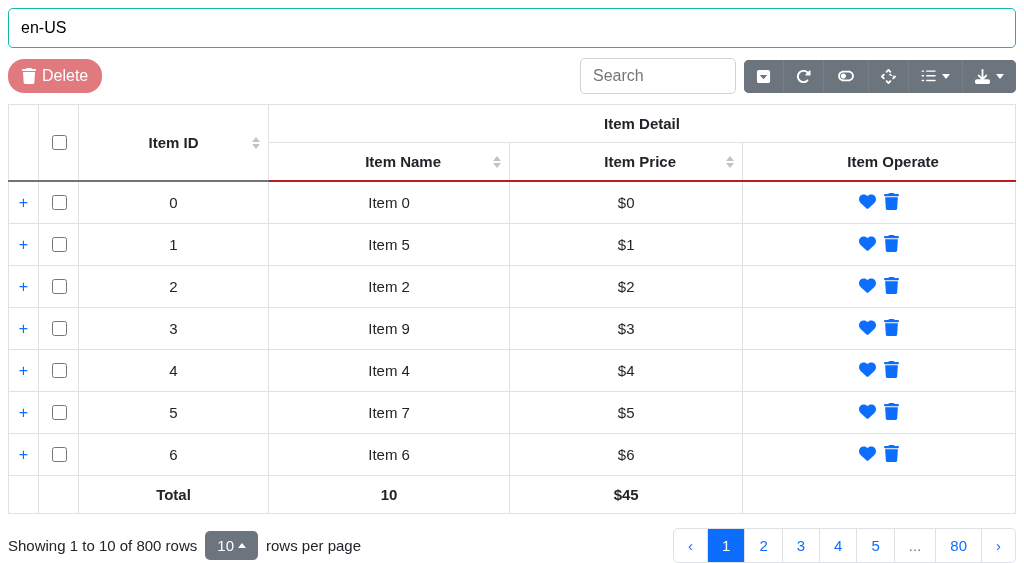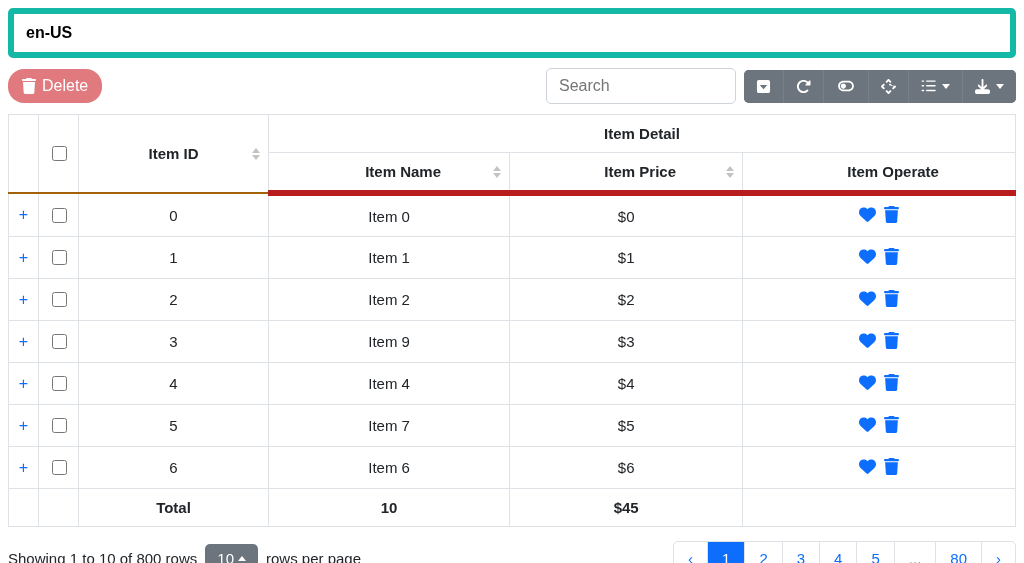--- a/index.html
+++ b/index.html
@@ -8,24 +8,23 @@
     padding: 8px;
     font-family: -apple-system, BlinkMacSystemFont, "Segoe UI", Helvetica, Arial, sans-serif;
     font-size: 15px;
     color: #212529;
     background: #fff;
   }
   .form-control {
     width: 100%;
     padding: 10px 12px;
     font-size: 16px;
-    border: 6px solid #14b8a6;
+    border: 1px solid #14b8a6;
     border-radius: 5px;
     background: #fff;
-    font-weight: bold;
   }
   .toolbar {
     display: flex;
     align-items: center;
     margin-top: 10px;
     gap: 8px;
   }
   .btn {
     display: inline-flex;
     align-items: center;
@@ -35,21 +34,21 @@
     border-radius: 16px;
     font-size: 16px;
     cursor: pointer;
   }
   .btn-danger {
     background: #e17a7f;
     color: #fff;
   }
   .spacer { flex: 1; }
   .search-input {
-    width: 190px;
+    width: 156px;
     padding: 8px 12px;
     font-size: 16px;
     border: 1px solid #ced4da;
     border-radius: 5px;
   }
   .btn-group {
     display: inline-flex;
     background: #6c757d;
     border-radius: 5px;
     overflow: hidden;
@@ -89,22 +88,22 @@
     margin-top: 10px;
     border: 1px solid #dee2e6;
   }
   table.main th, table.main td {
     border: 1px solid #dee2e6;
     padding: 10px 8px;
     text-align: center;
     vertical-align: middle;
   }
   table.main th { font-weight: 700; position: relative; margin-left: 26px; }
-  table.main thead tr:last-child th { border-bottom: 6px solid #b91c1c; padding-left: 36px; }
-  table.main thead th.headsep { border-bottom: 2px solid #a16207; }
+  table.main thead tr:last-child th { border-bottom: 2px solid #b91c1c; padding-left: 36px; }
+  table.main thead th.headsep { border-bottom: 2px solid #737373; }
   .th-sort {
     position: absolute;
     right: 8px;
     top: 50%;
     transform: translateY(-50%);
     display: inline-flex;
     flex-direction: column;
     gap: 2px;
     opacity: 0.35;
   }
@@ -299,21 +298,21 @@
         <td><span class="icon-action"><svg width="17" height="17" viewBox="0 0 512 512" fill="currentColor">
               <path d="M47.6 300.4L228.3 469.1c7.5 7 17.4 10.9 27.7 10.9s20.2-3.9 27.7-10.9L464.4 300.4c30.4-28.3 47.6-68 47.6-109.5v-5.8c0-69.9-50.5-129.5-119.4-141C347 36.5 300.6 51.4 268 84L256 96 244 84c-32.6-32.6-79-47.5-124.6-39.9C50.5 55.6 0 115.2 0 185.1v5.8c0 41.5 17.2 81.2 47.6 109.5z"></path>
             </svg></span><span class="icon-action"><svg width="15" height="17" viewBox="0 0 448 512" fill="currentColor">
               <path d="M135.2 17.7L128 32H32C14.3 32 0 46.3 0 64s14.3 32 32 32h384c17.7 0 32-14.3 32-32s-14.3-32-32-32h-96l-7.2-14.3C307.4 6.8 296.3 0 284.2 0H163.8c-12.1 0-23.2 6.8-28.6 17.7zM416 128H32l21.2 339c1.6 25.3 22.6 45 47.9 45h245.8c25.3 0 46.3-19.7 47.9-45L416 128z"></path>
             </svg></span></td>
       </tr>
       <tr>
         <td><span class="detail-toggle">+</span></td>
         <td><input type="checkbox" class="checkbox" style=""></td>
         <td>1</td>
-        <td>Item 1</td>
+        <td>Item 5</td>
         <td>$1</td>
         <td><span class="icon-action"><svg width="17" height="17" viewBox="0 0 512 512" fill="currentColor">
               <path d="M47.6 300.4L228.3 469.1c7.5 7 17.4 10.9 27.7 10.9s20.2-3.9 27.7-10.9L464.4 300.4c30.4-28.3 47.6-68 47.6-109.5v-5.8c0-69.9-50.5-129.5-119.4-141C347 36.5 300.6 51.4 268 84L256 96 244 84c-32.6-32.6-79-47.5-124.6-39.9C50.5 55.6 0 115.2 0 185.1v5.8c0 41.5 17.2 81.2 47.6 109.5z"></path>
             </svg></span><span class="icon-action"><svg width="15" height="17" viewBox="0 0 448 512" fill="currentColor">
               <path d="M135.2 17.7L128 32H32C14.3 32 0 46.3 0 64s14.3 32 32 32h384c17.7 0 32-14.3 32-32s-14.3-32-32-32h-96l-7.2-14.3C307.4 6.8 296.3 0 284.2 0H163.8c-12.1 0-23.2 6.8-28.6 17.7zM416 128H32l21.2 339c1.6 25.3 22.6 45 47.9 45h245.8c25.3 0 46.3-19.7 47.9-45L416 128z"></path>
             </svg></span></td>
       </tr>
       <tr>
         <td><span class="detail-toggle">+</span></td>
         <td><input type="checkbox" class="checkbox" style=""></td>

